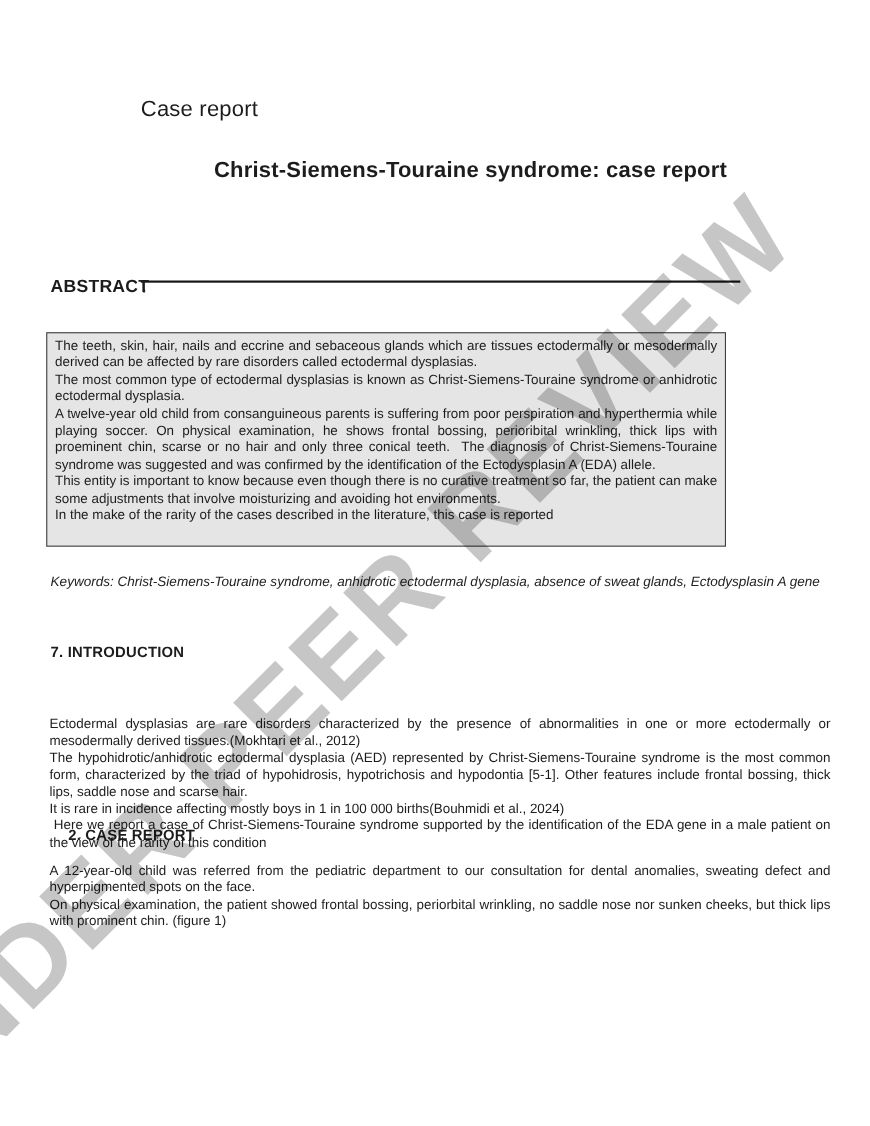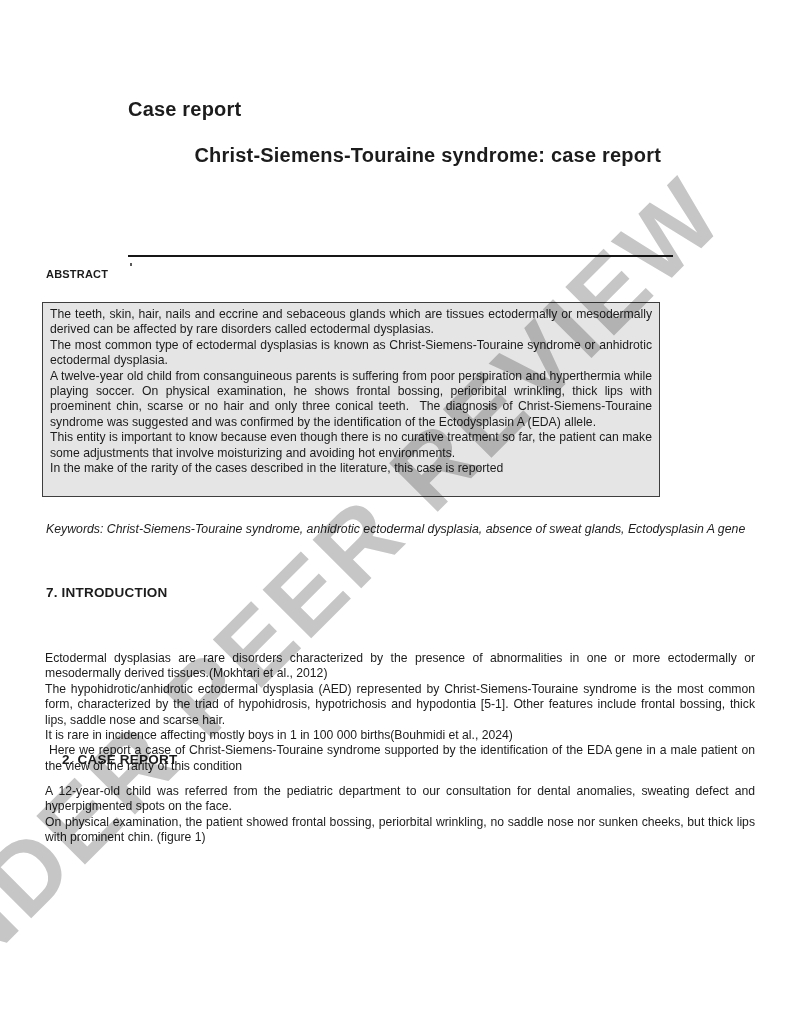--- a/index.html
+++ b/index.html
@@ -1,36 +1,36 @@
 <!DOCTYPE html>
 <html><head>
 <meta charset="utf-8">
 <style>
   html,body{margin:0;padding:0;background:#ffffff;}
   .page{
     position:relative;width:791px;height:1024px;background:#ffffff;overflow:hidden;
     font-family:"Liberation Sans","DejaVu Sans",sans-serif;color:#1c1c1c;
   }
   .doc-kind{
-    position:absolute;left:128px;top:98px;
-    font-size:20px;font-weight:bold;letter-spacing:0.2px;
+    position:absolute;left:128px;top:88px;
+    font-size:20px;font-weight:normal;letter-spacing:0.2px;
   }
   .doc-title{
     position:absolute;left:181px;top:141px;width:480px;
     text-align:right;font-size:20px;font-weight:bold;line-height:28px;letter-spacing:0.2px;
   }
   .rule{
     position:absolute;left:128px;top:255px;width:545px;height:2px;background:#161616;
   }
   .stray-dot{
     position:absolute;left:130px;top:263px;width:2px;height:3px;background:#5a5a5a;
   }
   .abstract-heading{
-    position:absolute;left:46px;top:268px;
-    font-size:11px;font-weight:bold;letter-spacing:0.2px;
+    position:absolute;left:46px;top:252px;
+    font-size:16px;font-weight:bold;letter-spacing:0.2px;
   }
   .abstract-box{
     position:absolute;left:42px;top:302px;width:602px;height:185px;
     background:#e5e5e5;border:1px solid #3e3e3e;padding:4px 7px;
   }
   .para{
     margin:0;font-size:12.2px;line-height:15.4px;text-align:justify;
     white-space:pre-wrap;color:#1c1c1c;
   }
   .keywords{

